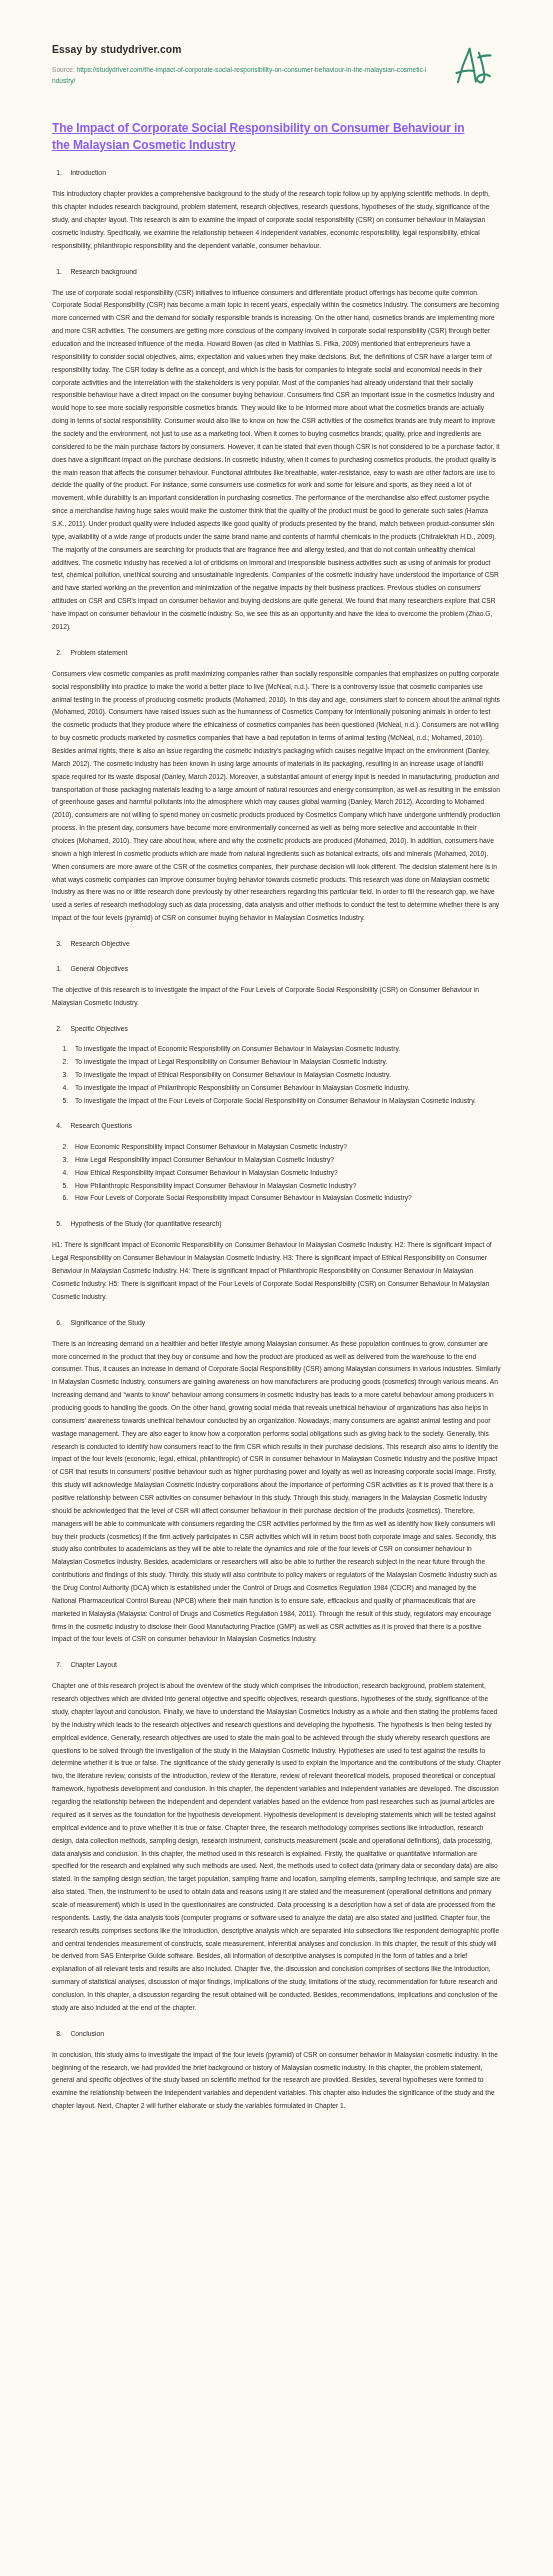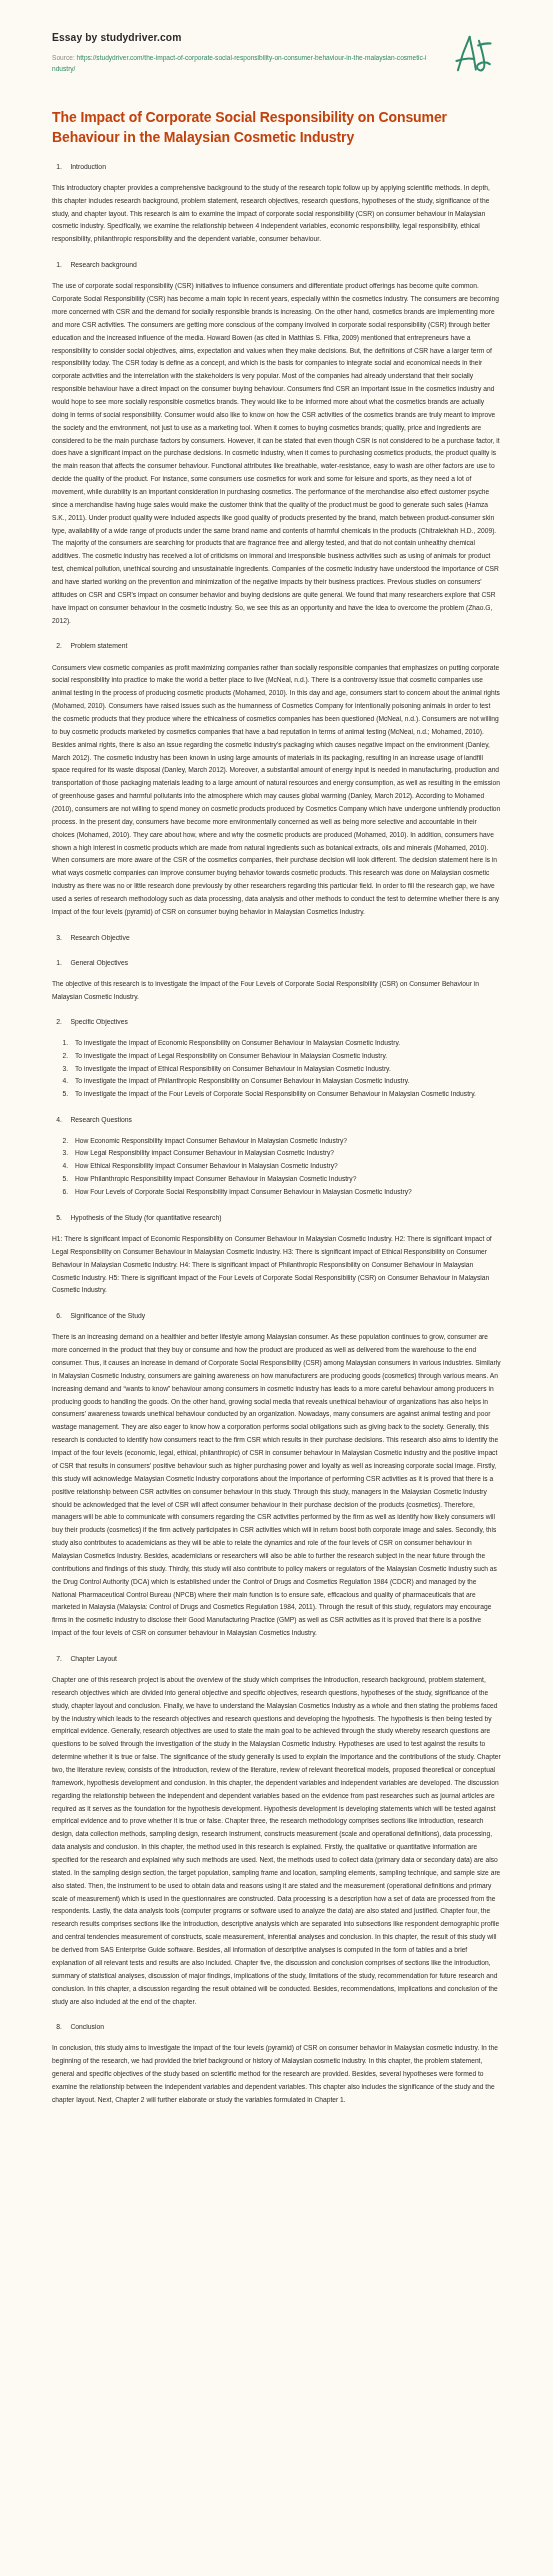--- a/index.html
+++ b/index.html
@@ -15,21 +15,21 @@
   }
   .page {
     width: 553px;
     min-height: 2576px;
     background: #fdfaf3;
     box-sizing: border-box;
     position: relative;
   }
   
   .masthead {
-    padding: 32px 52px 0 52px;
+    padding: 44px 52px 0 52px;
     display: flex;
     align-items: flex-start;
     justify-content: space-between;
   }
   .masthead-left { max-width: 378px; }
   .essay-by {
     font-size: 10.3px;
     font-weight: bold;
     color: #2b2b2b;
     letter-spacing: 0.1px;
@@ -51,26 +51,27 @@
   .logo {
     width: 39px;
     height: 42px;
     flex: 0 0 auto;
     margin-right: 7.6px;
     margin-top: 1.1px;
   }
   
   .doc-title {
     margin: 33px 52px 0 52px;
-    font-size: 14px;
+    font-size: 12px;
     font-weight: bold;
     line-height: 1.42;
-    color: #c2410c;
+    color: #8b5cf6;
     max-width: 427px;
     letter-spacing: -0.1px;
+    text-decoration: underline;
   }
   
   .content {
     margin: 0 52px;
     padding-bottom: 30px;
   }
   .section-head {
     margin: 14px 0 0 0;
     padding-left: 18.4px;
     font-size: 6.8px;

